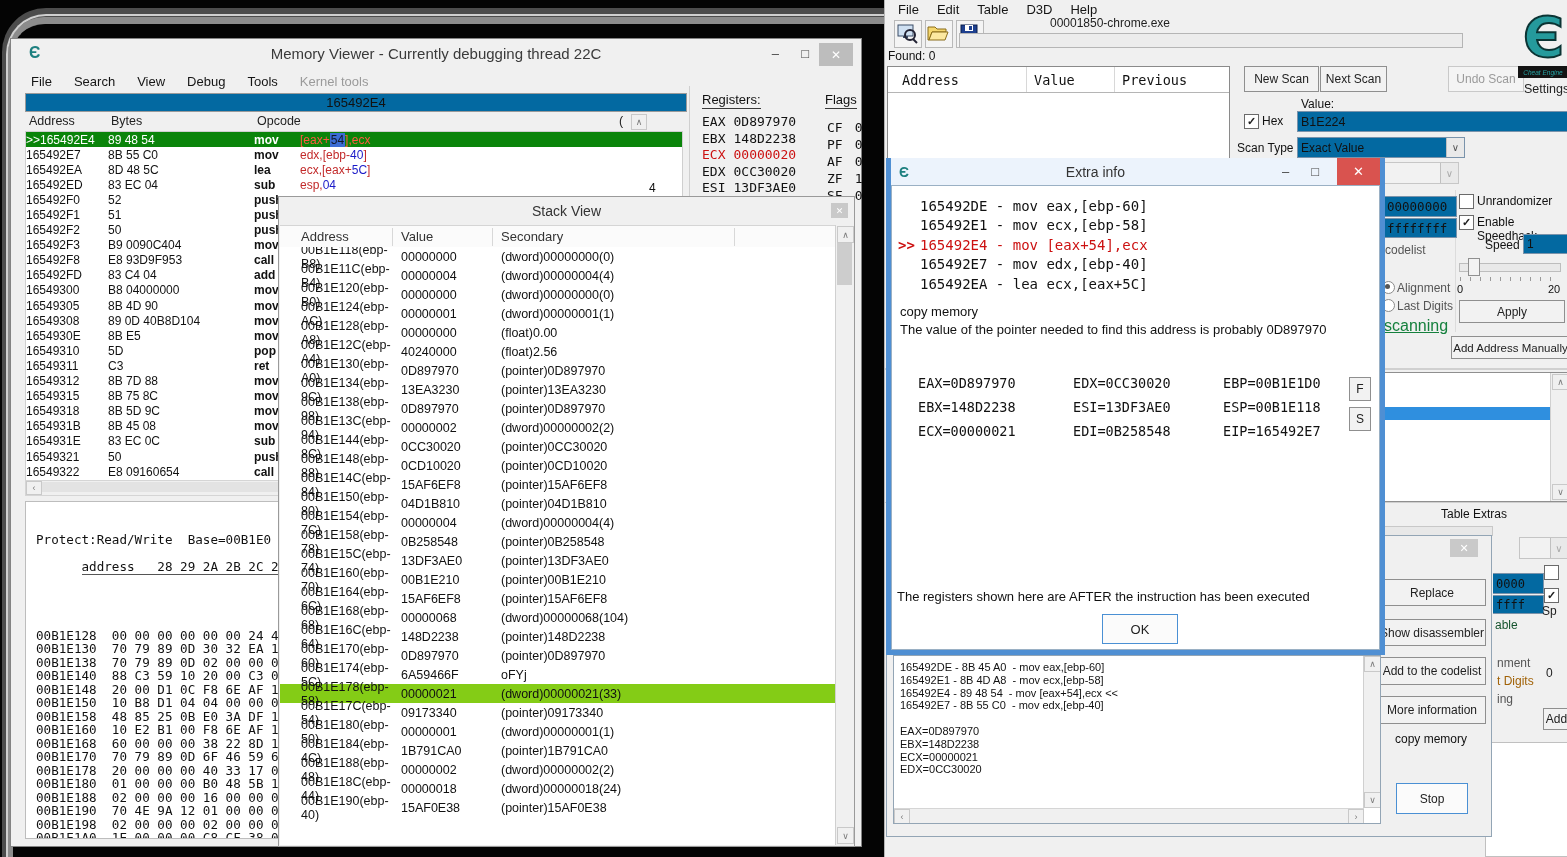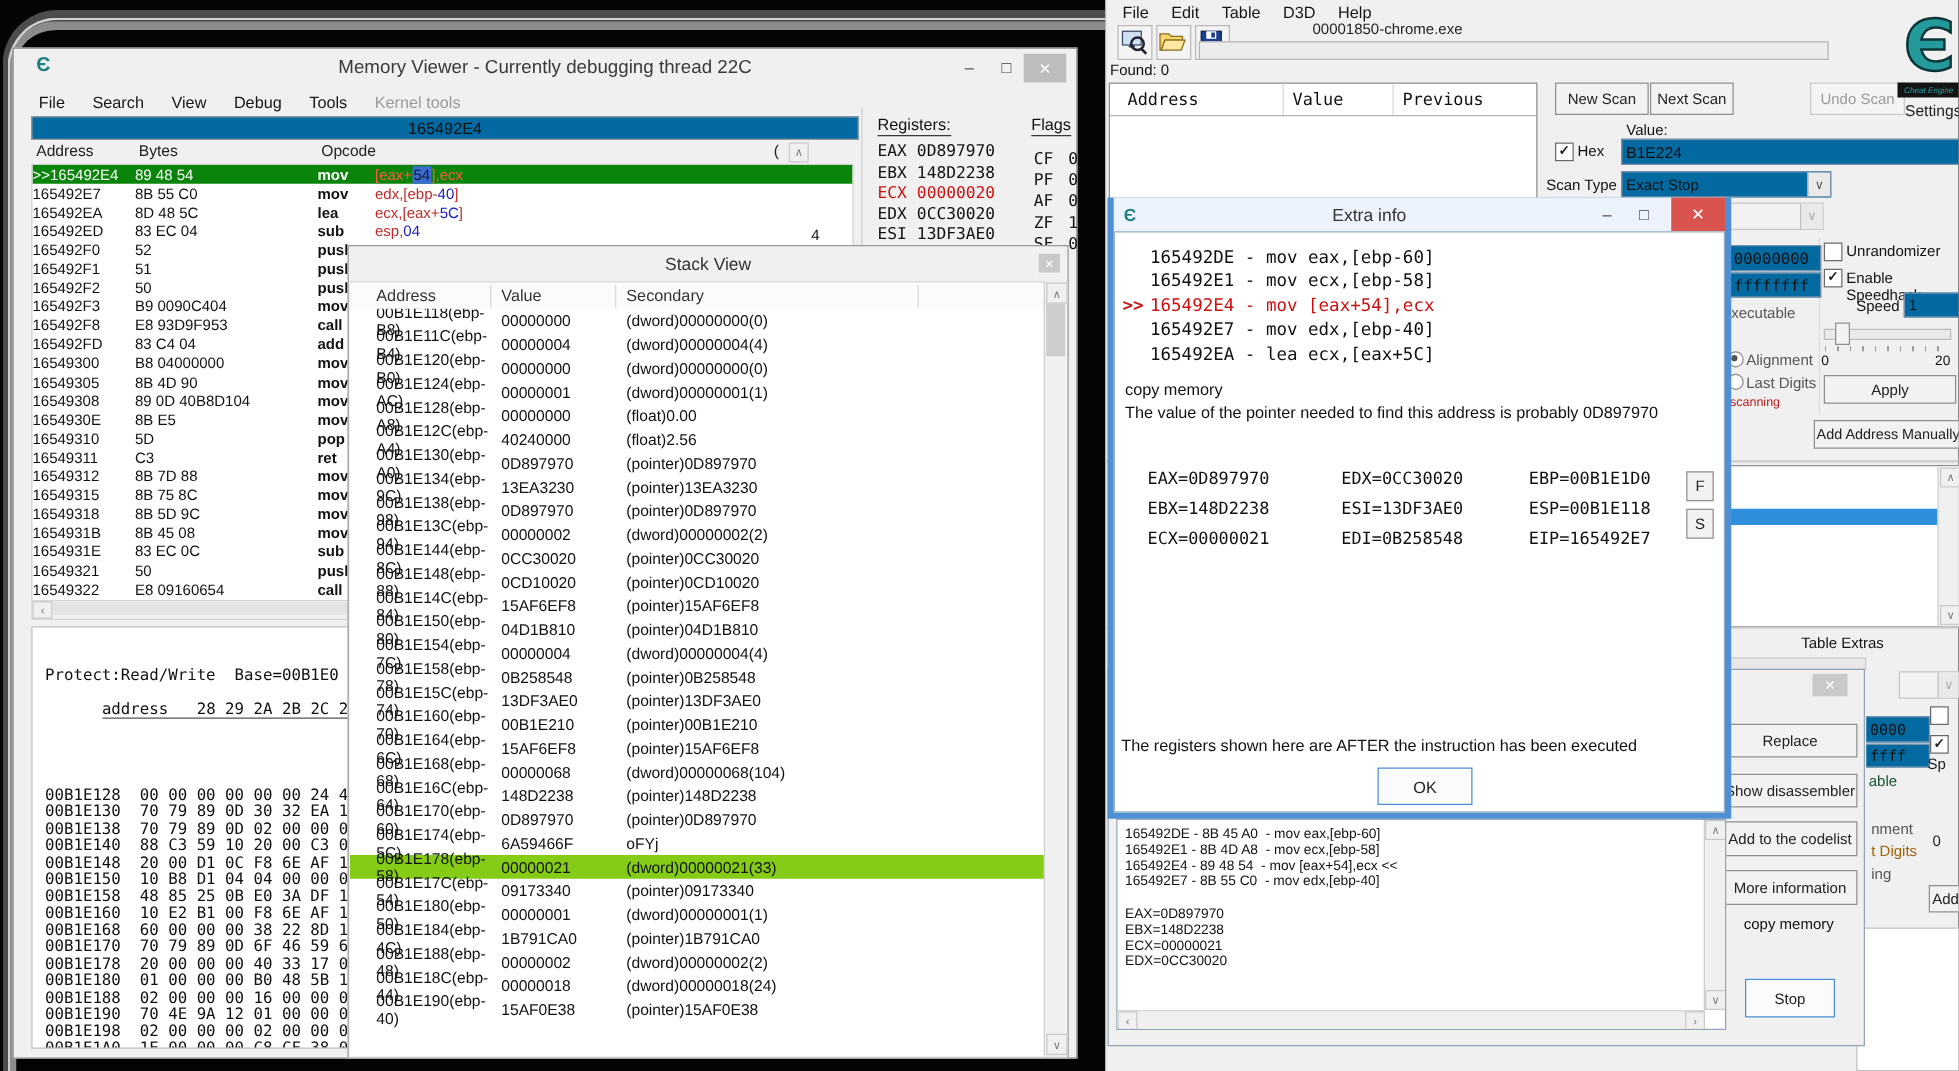--- a/index.html
+++ b/index.html
@@ -165,38 +165,38 @@
     <div class="p logo-band" style="left:633px;top:66px;width:50px;height:12px;">Cheat Engine</div>
     <div class="p" style="left:639px;top:82px;font-size:12.5px;color:#222;">Settings</div>
 
     <div class="p" style="left:416px;top:97px;font-size:12px;">Value:</div>
     <div class="p cb" style="left:359px;top:114px;">✓</div>
     <div class="p" style="left:377px;top:114px;font-size:12px;">Hex</div>
     <div class="p inp" style="left:412px;top:111px;width:263px;height:19px;font-size:12.5px;">B1E224</div>
 
     <div class="p" style="left:352px;top:141px;font-size:12px;">Scan Type</div>
     <div class="p inp" style="left:412px;top:137px;width:160px;height:19px;font-size:12px;">
-      <span>Exact Stop</span>
+      <span>Exact Value</span>
       <div class="p ddarrow" style="right:0;top:0;width:17px;height:19px;">∨</div>
     </div>
     <div class="p" style="left:412px;top:162px;width:160px;height:20px;background:#f2f2f2;border:1px solid #c7c7c7;">
       <div class="p ddarrow" style="right:0;top:0;width:17px;height:20px;color:#aaa;">∨</div>
     </div>
 
     <div class="p" style="left:494px;top:190px;width:76px;height:142px;border-right:1px solid #dcdcdc;">
       <div class="p inp mono" style="left:5px;top:6px;width:66px;height:19px;font-size:12.5px;border-left:none;">00000000</div>
       <div class="p inp mono" style="left:5px;top:28px;width:66px;height:18px;font-size:12.5px;border-left:none;">ffffffff</div>
-      <div class="p" style="left:6px;top:53px;font-size:12px;color:#555;">xecutable</div>
+      <div class="p" style="left:6px;top:53px;font-size:12px;color:#555;">codelist</div>
       <div class="p radio" style="left:3px;top:91px;">
           <div class="dot"></div>
         </div>
       <div class="p" style="left:18px;top:91px;font-size:12px;color:#555;">Alignment</div>
       <div class="p radio" style="left:3px;top:109px;"></div>
       <div class="p" style="left:18px;top:109px;font-size:12px;color:#555;">Last Digits</div>
-      <div class="p" style="left:5px;top:127px;font-size:10px;color:#b91c1c;">scanning</div>
+      <div class="p" style="left:5px;top:127px;font-size:16px;color:#15803d;text-decoration:underline;">scanning</div>
     </div>
 
     <div class="p cb" style="left:574px;top:194px;color:transparent;"></div>
     <div class="p" style="left:592px;top:194px;font-size:12px;">Unrandomizer</div>
     <div class="p cb" style="left:574px;top:215px;">✓</div>
     <div class="p" style="left:592px;top:215px;font-size:12px;">Enable Speedhack</div>
     <div class="p" style="left:600px;top:238px;font-size:12px;">Speed</div>
     <div class="p inp" style="left:638px;top:234px;width:42px;height:18px;font-size:12px;">1</div>
     <div class="p" style="left:574px;top:263px;width:100px;height:7px;background:#e9e9e9;border:1px solid #bdbdbd;"></div>
     <div class="p" style="left:583px;top:258px;width:10px;height:16px;background:#f2f2f2;border:1px solid #8f8f8f;"></div>

